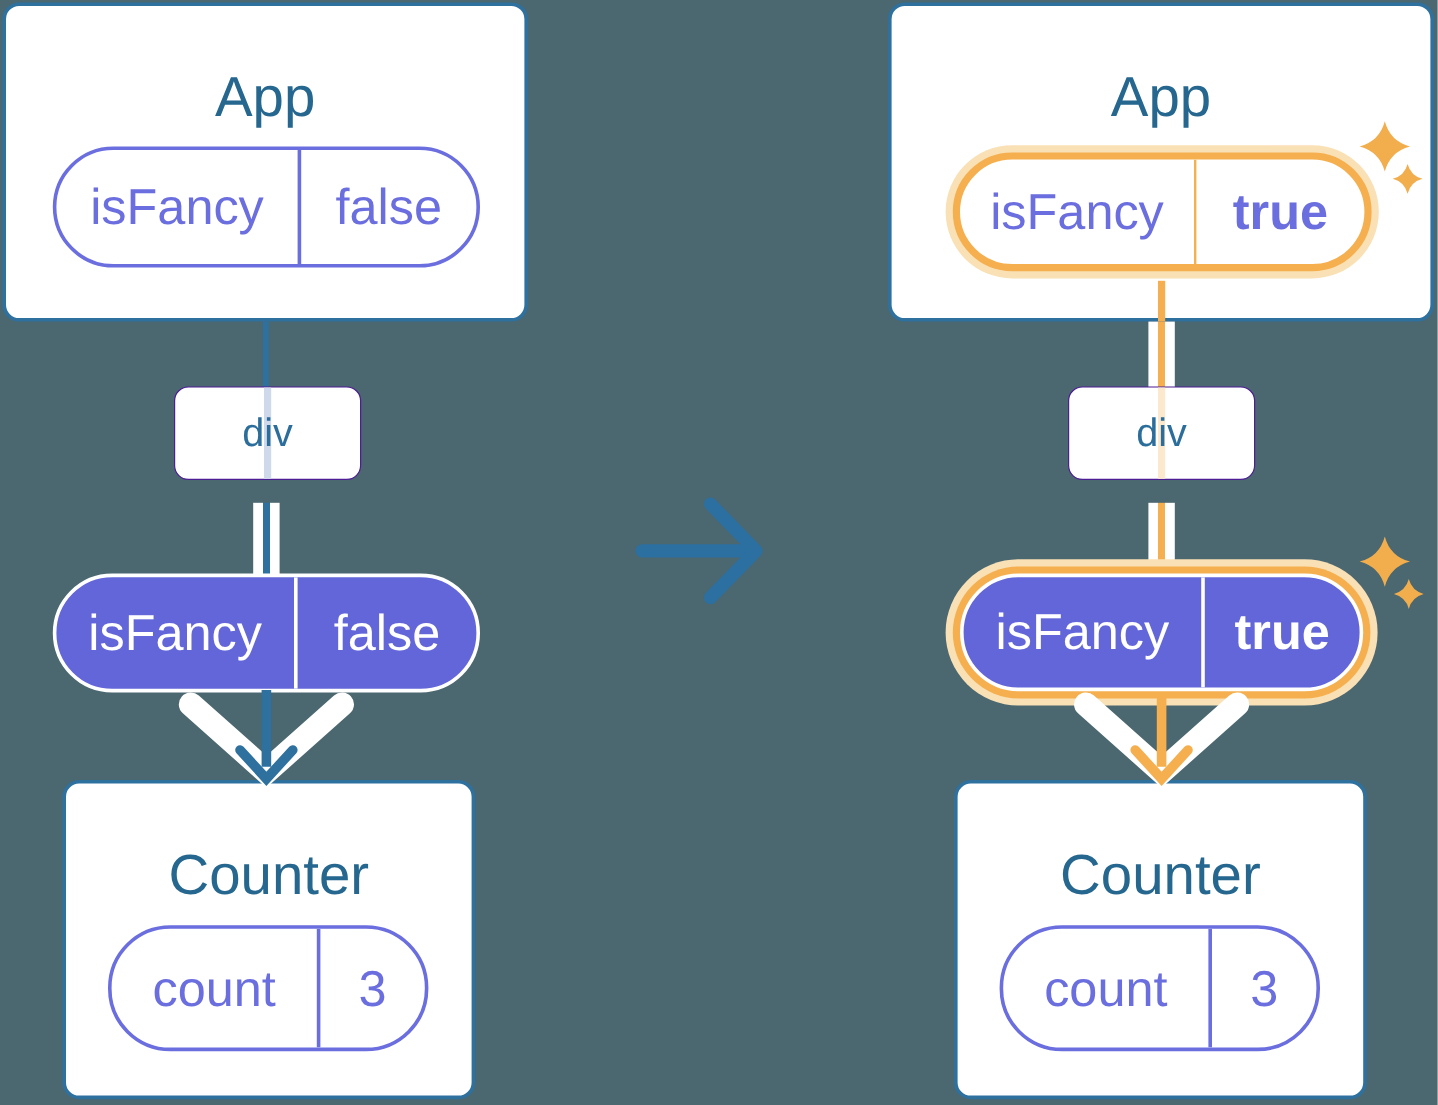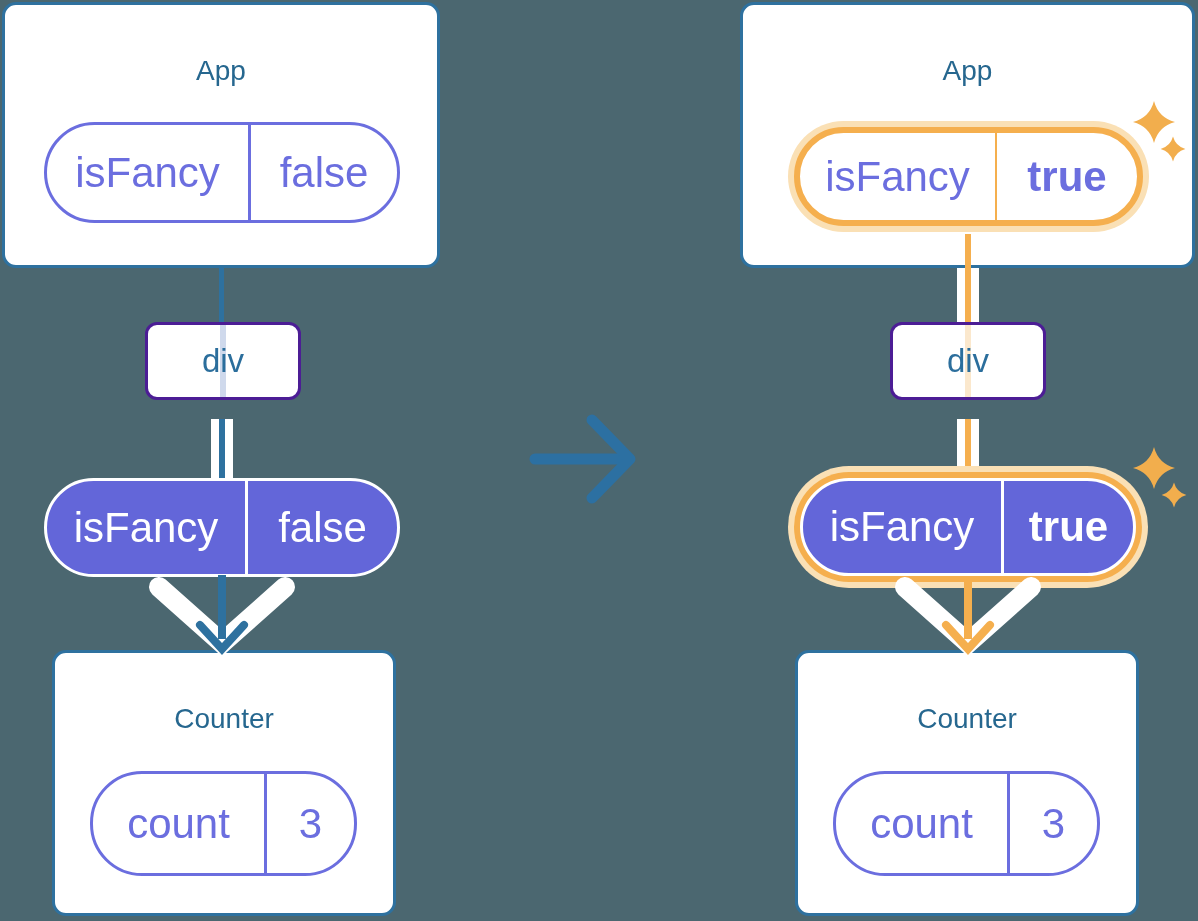--- a/index.html
+++ b/index.html
@@ -8,21 +8,21 @@
   .stage {
     position: relative; width: 1198px; height: 921px;
     background: #4B6770; overflow: hidden;
   }
   .card {
     position: absolute; background: #fff;
     border: 3px solid #2E719F; border-radius: 14px;
   }
   .card-title {
     position: absolute; left: 0; right: 0; text-align: center;
-    font-size: 28px; font-weight: 500; color: #26678F; line-height: 1;
+    font-size: 47px; font-weight: 500; color: #26678F; line-height: 1;
   }
   
   .pill {
     position: absolute; display: flex; align-items: stretch;
     border-radius: 52px; overflow: hidden;
   }
   .pill .cell {
     display: flex; align-items: center; justify-content: center;
     font-size: 42px; line-height: 1;
   }
@@ -37,21 +37,21 @@
   .fancy-outline .cell-name { border-right: 2px solid #F5AF4E; }
   .fancy-filled {
     background: #6366D9; border: 3px solid #fff; color: #fff;
     box-shadow: 0 0 0 6px #F5AF4E, 0 0 0 12px #FAE0B5; border-radius: 52px;
   }
   .fancy-filled .cell-name { border-right: 3px solid #fff; }
   .cell-value.bold { font-weight: 700; }
   
   .div-node {
     position: absolute; width: 156px; height: 78px; background: #fff;
-    border: 3px solid #4c1d95; border-radius: 12px;
+    border: 1px solid #4c1d95; border-radius: 12px;
     display: flex; align-items: center; justify-content: center;
   }
   .div-node .div-label {
     position: relative; z-index: 2; font-size: 33px; font-weight: 500; color: #2B6E9C;
   }
   .through-line {
     position: absolute; top: 0; bottom: 0; left: calc(50% - 3px);
     width: 6px; z-index: 1;
   }
   .through-blue { background: #CFD9EC; }

